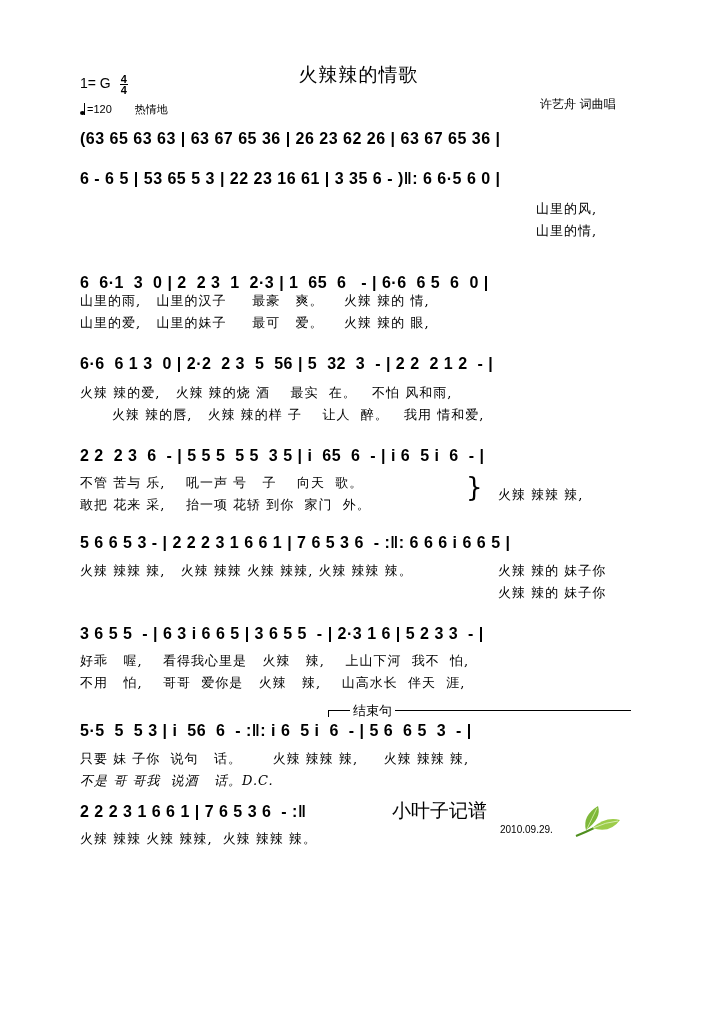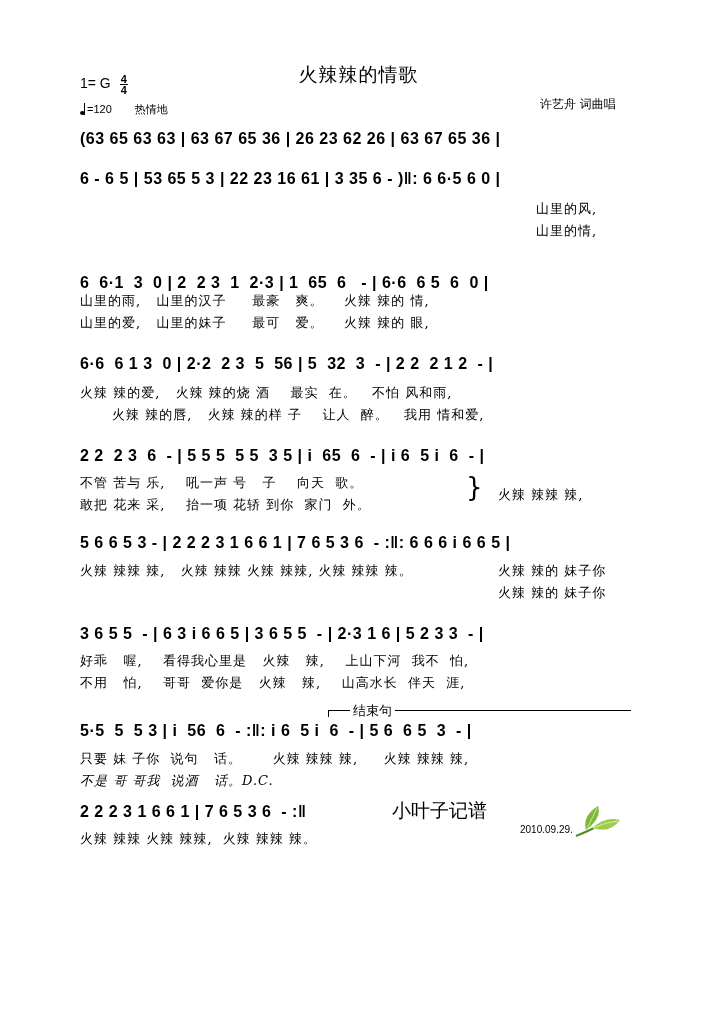--- a/index.html
+++ b/index.html
@@ -83,21 +83,21 @@
 <div class="abs ending-line" style="left:328px; top:710px; width:302px;"></div>
 <div class="abs ending-label" style="left:350px; top:702px;">结束句</div>
 <div class="abs row" style="top:722px;">5·5  5  5 3 | i  56  6  - :‖: i 6  5 i  6  - | 5 6  6 5  3  - |</div>
 <div class="abs lyric" style="top:750px;">只要 妹 子你  说句   话。      火辣 辣辣 辣,     火辣 辣辣 辣,</div>
 <div class="abs lyric" style="top:772px;font-style:italic;">不是 哥 哥我  说酒   话。D.C.</div>
 
 <div class="abs row" style="top:803px; width:280px;">2 2 2 3 1 6 6 1 | 7 6 5 3 6  - :‖</div>
 <div class="abs lyric" style="top:830px; width:280px;">火辣 辣辣 火辣 辣辣,  火辣 辣辣 辣。</div>
 
 <div class="abs sign" style="left:392px; top:787px;margin-top:11px;">小叶子记谱</div>
-<div class="abs date" style="left:500px; top:824px;margin-left:20px;">2010.09.29.</div>
+<div class="abs date" style="left:500px; top:824px;">2010.09.29.</div>
 <div class="abs leaf" style="left:572px; top:802px;">
   <svg width="50" height="38" viewBox="0 0 50 38">
     <path d="M4 34 Q14 30 22 26" stroke="#4f8f1f" stroke-width="2" fill="none"></path>
     <path d="M14 28 Q10 14 26 4 Q30 16 14 28 Z" fill="#7fb83a"></path>
     <path d="M15 27 Q20 16 25 6" stroke="#c9e79a" stroke-width="1" fill="none"></path>
     <path d="M20 26 Q34 14 48 18 Q38 32 20 26 Z" fill="#9ccc4a"></path>
     <path d="M21 26 Q34 20 46 19" stroke="#d5edb0" stroke-width="1" fill="none"></path>
   </svg>
 </div>
 

